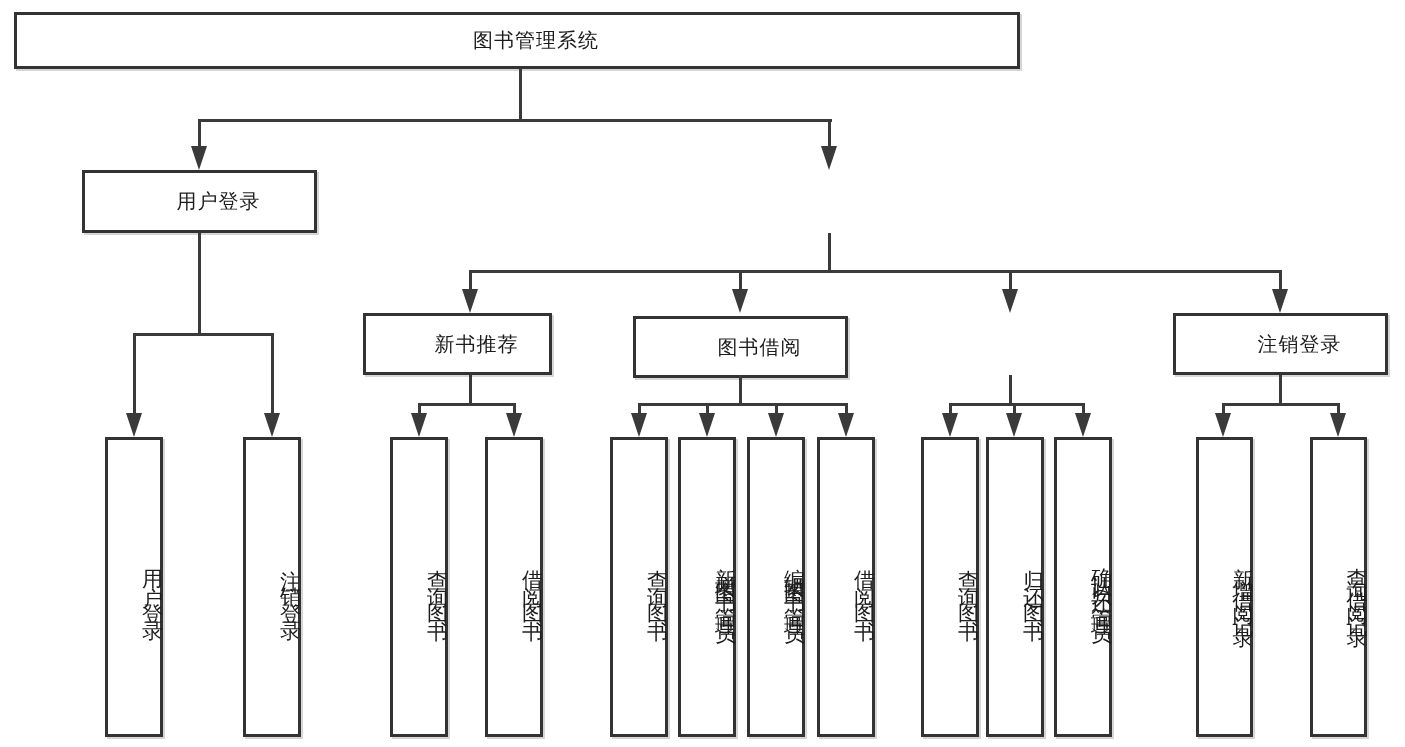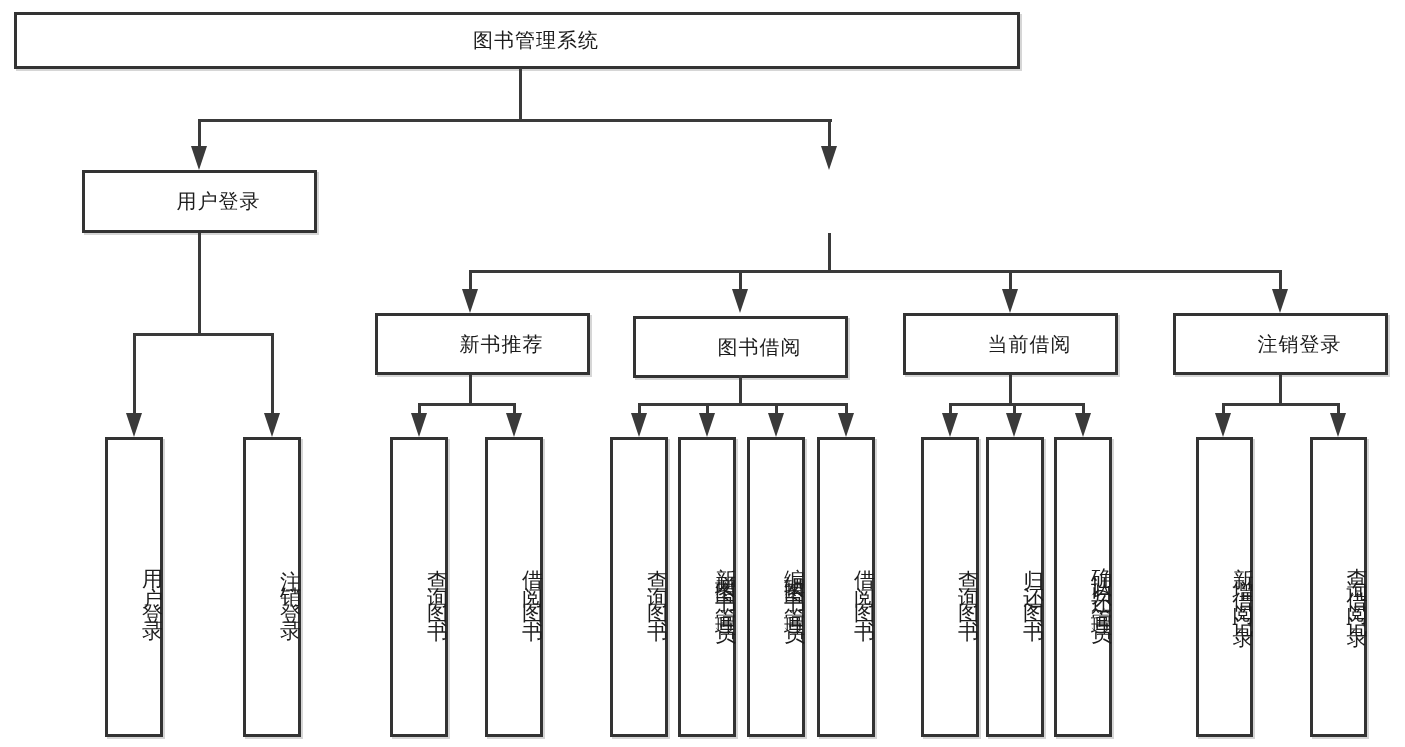--- a/index.html
+++ b/index.html
@@ -66,31 +66,28 @@
 
   <div class="box hbox" style="left:14px;top:12px;width:1006px;height:57px;">
     <span>图书管理系统</span>
   </div>
 
   <div class="box hbox" style="left:82px;top:170px;width:235px;height:63px;">
     <span>用户登录</span>
   </div>
 
 
-  <div class="box hbox" style="left:363px;top:313px;width:215px;height:62px;margin-left:12px;">
+  <div class="box hbox" style="left:363px;top:313px;width:189px;height:62px;">
     <span>新书推荐</span>
   </div>
 
   <div class="box hbox" style="left:633px;top:316px;width:215px;height:62px;">
     <span>图书借阅</span>
   </div>
 
-  <div class="box hbox" style="left:903px;top:313px;width:215px;height:62px;">
-    <span>当前借阅</span>
-  </div>
 
   <div class="box hbox" style="left:1173px;top:313px;width:215px;height:62px;">
     <span>注销登录</span>
   </div>
 
   <div class="box vbox v4" style="left:105px;top:437px;width:58px;height:300px;">
     <span>用户登录</span>
   </div>
   <div class="box vbox v4" style="left:243px;top:437px;width:58px;height:300px;">
     <span>注销登录</span>

